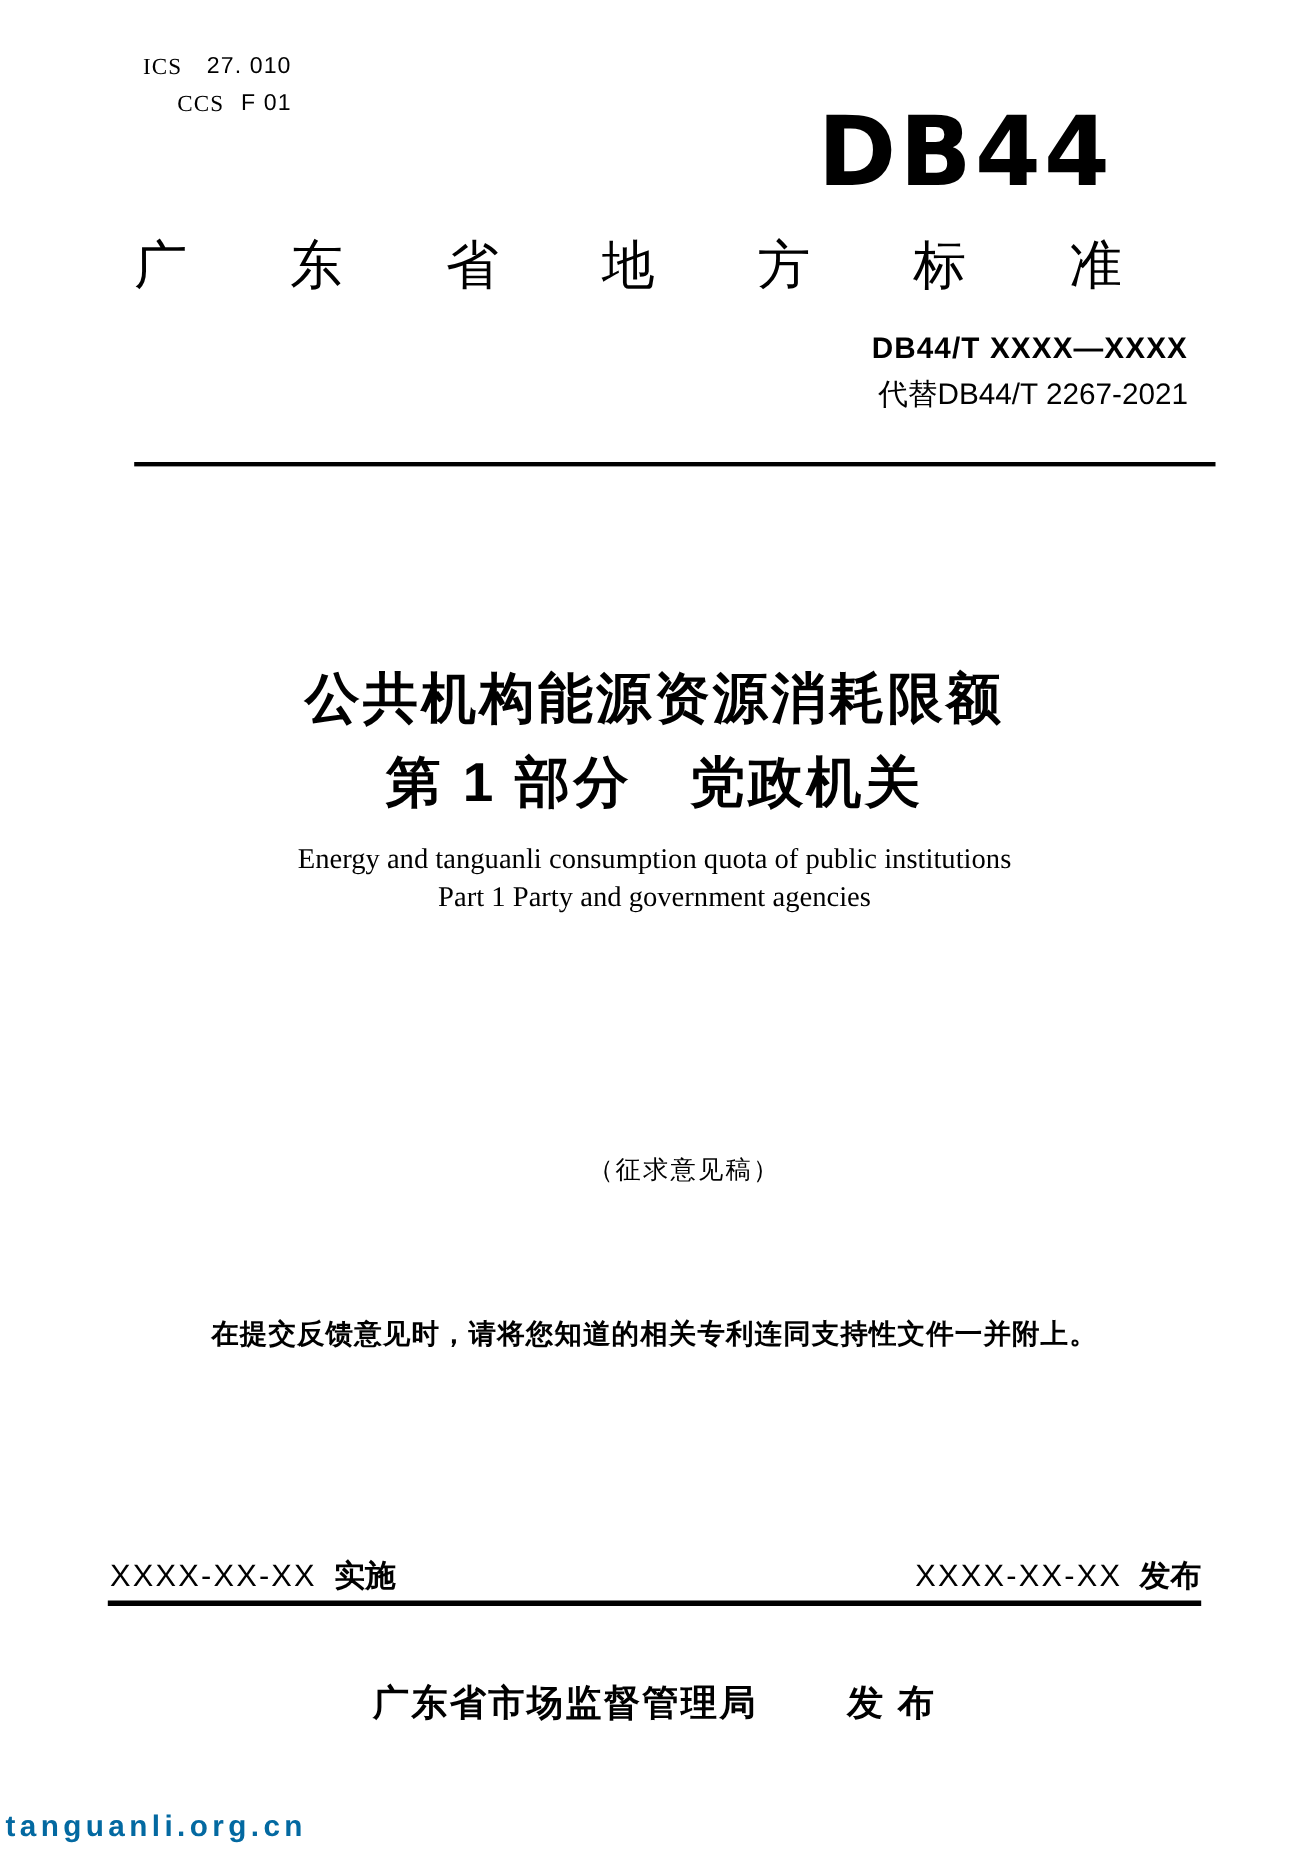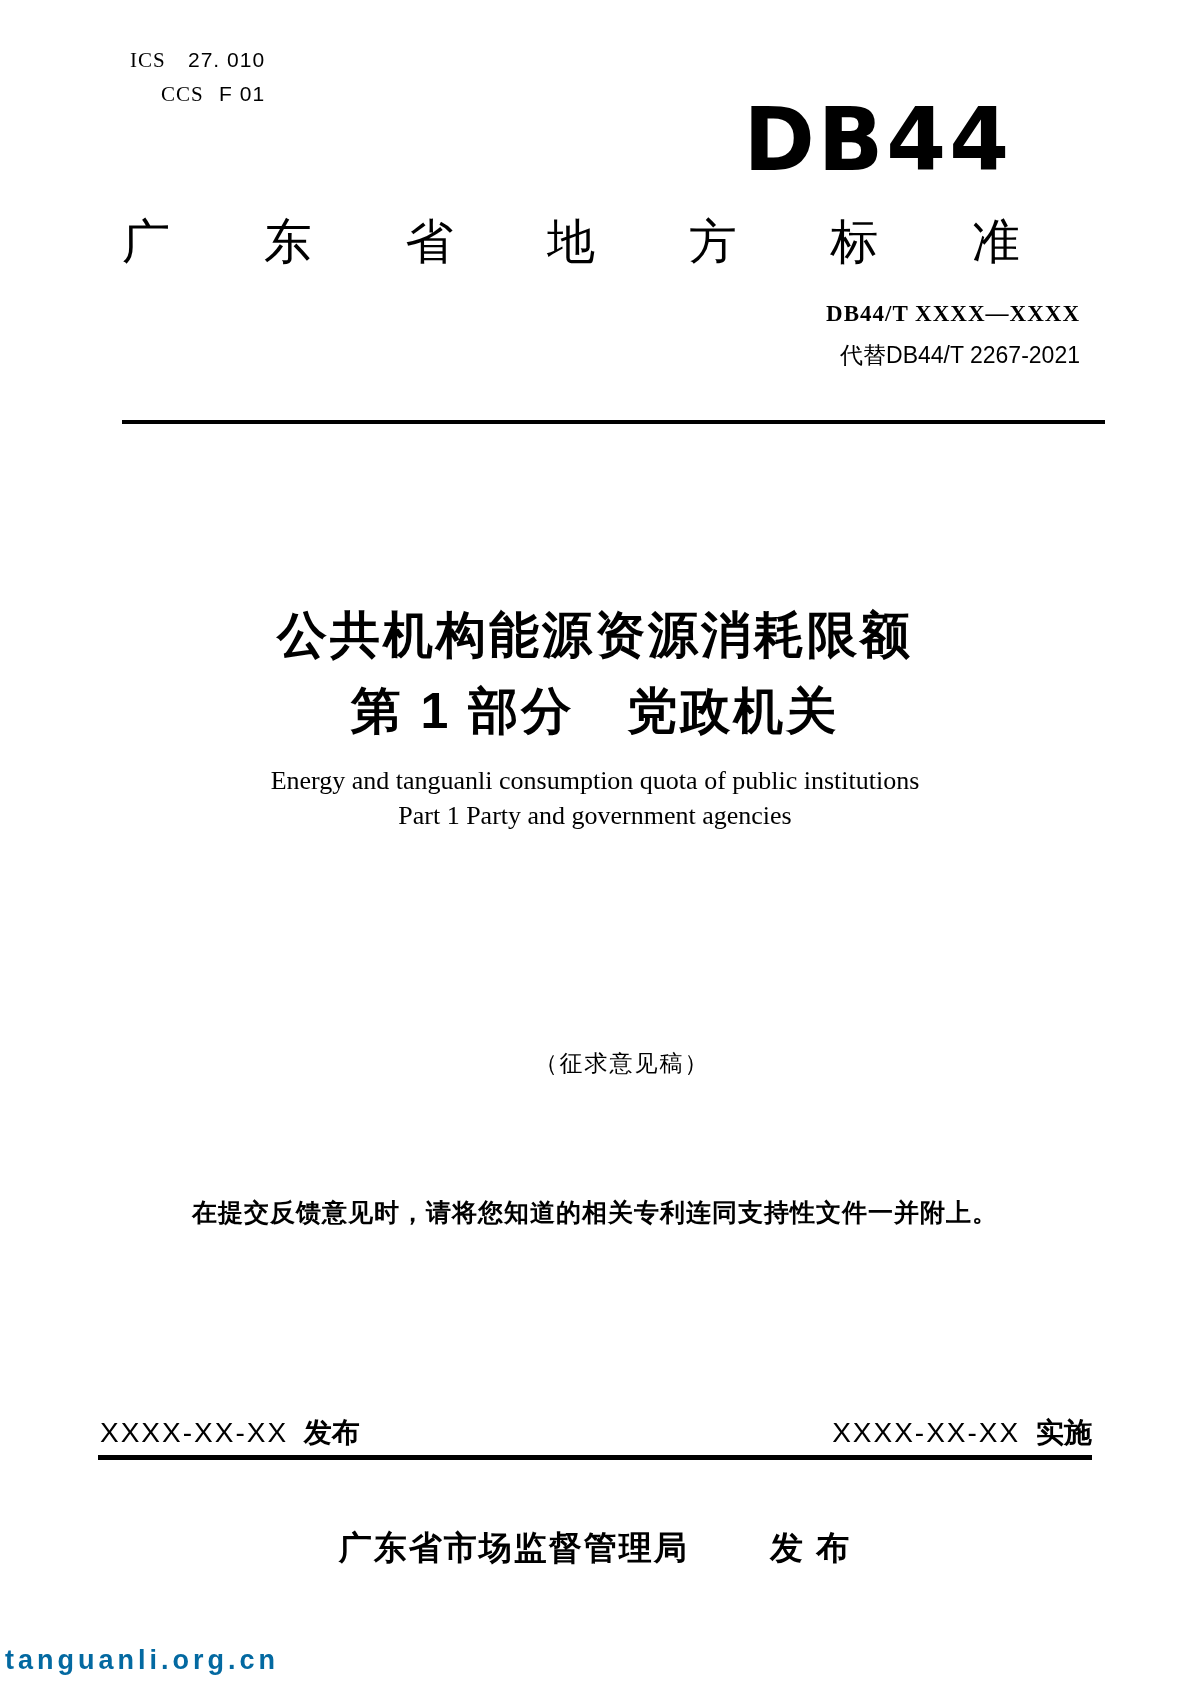--- a/index.html
+++ b/index.html
@@ -34,28 +34,28 @@
   .province-row {
     left: 122px; top: 214px; width: 898px;
     display: flex; justify-content: space-between;
     font-size: 48px; line-height: 1.15;
     font-weight: 500;
   }
 
   
   .std-number {
     top: 301px; right: 110px;
-    font-family: Liberation Serif, serif;
-    font-size: 23px; font-weight: bold;
+    font-family: Liberation Sans, sans-serif;
+    font-size: 27px; font-weight: bold;
     letter-spacing: 1px;
     text-align: left;
   }
   .replaces {
     top: 340px; right: 110px;
-    font-size: 23px;
+    font-size: 27px;
     text-align: right;
   }
 
   .rule-top {
     left: 122px; top: 420px; width: 983px; height: 4px;
     background: #000000;
   }
 
   
   .title-zh-1 { top: 602px; left: 0; width: 100%; text-align: center;
@@ -131,25 +131,25 @@
 <div class="abs title-en-1">Energy and tanguanli consumption quota of public institutions</div>
 <div class="abs title-en-2">Part 1 Party and government agencies</div>
 
 <div class="abs draft-note">（征求意见稿）</div>
 
 <div class="abs patent-notice">在提交反馈意见时，请将您知道的相关专利连同支持性文件一并附上。</div>
 
 <div class="abs dates-row">
   <div>
     <span class="date-part">XXXX-XX-XX</span>
-    <span class="date-word">发布</span>
+    <span class="date-word">实施</span>
   </div>
   <div>
     <span class="date-part">XXXX-XX-XX</span>
-    <span class="date-word">实施</span>
+    <span class="date-word">发布</span>
   </div>
 </div>
 
 <div class="abs rule-bottom"></div>
 
 <div class="abs publisher-row">
   <span>广东省市场监督管理局</span>
   <span class="publish-word">发  布</span>
 </div>
 

